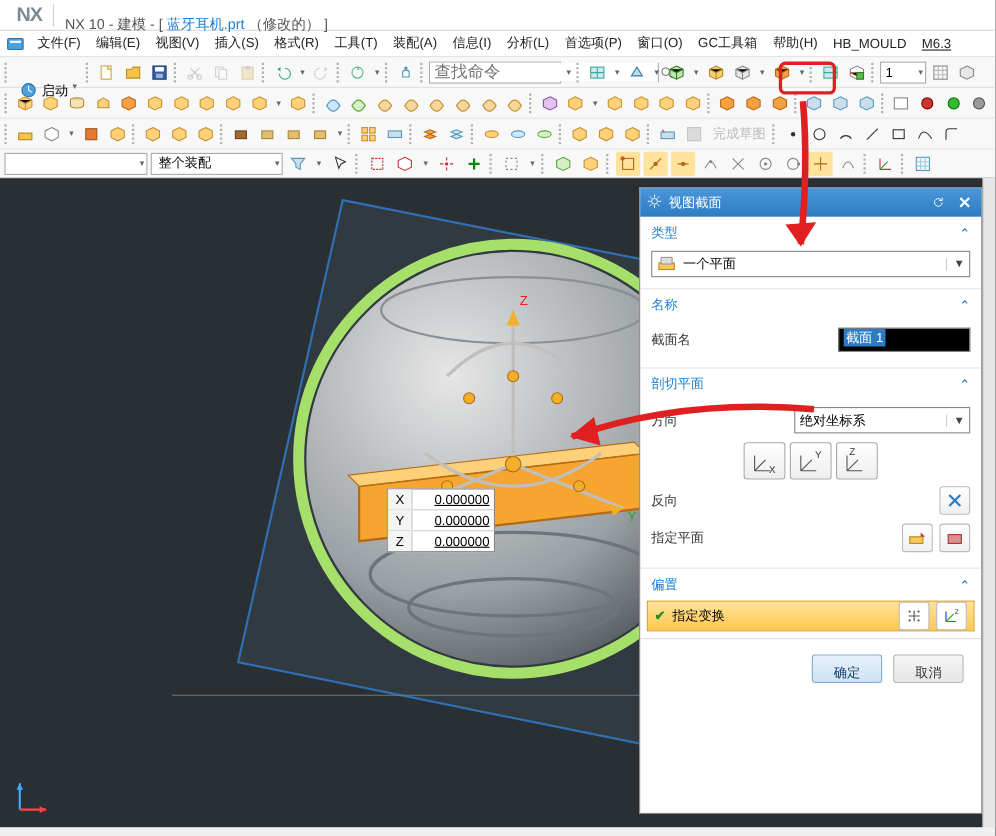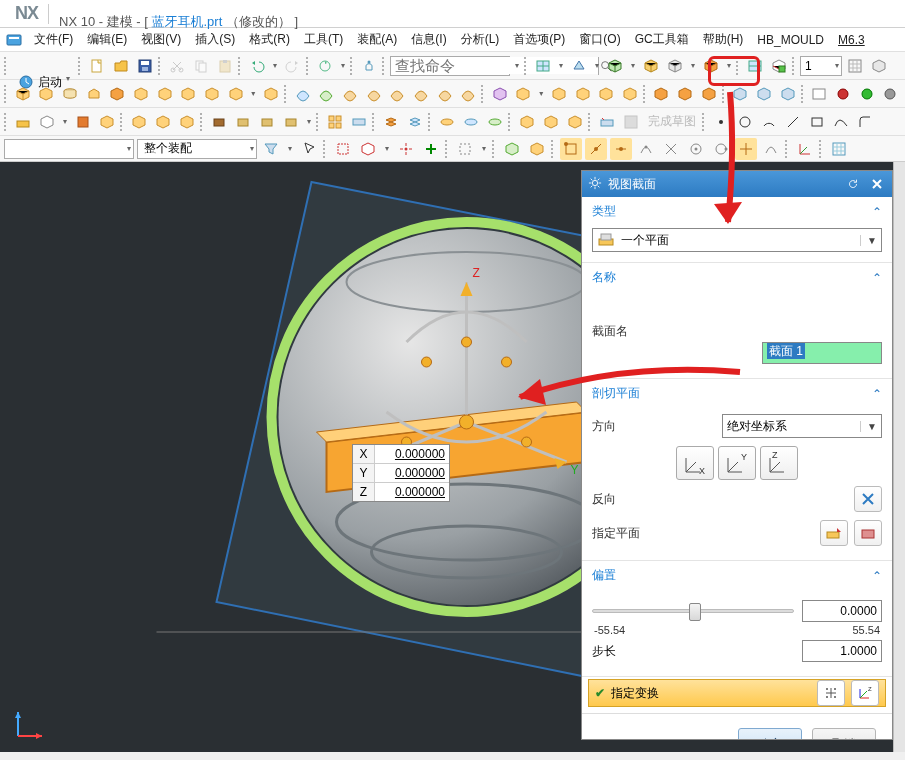--- a/index.html
+++ b/index.html
@@ -51,21 +51,21 @@
 .panel-header .hbtn { width: 18px; height: 18px; display:flex; align-items:center; justify-content:center; color:#fff; }
 .panel-body { height: calc(100% - 26px); overflow: auto; }
 .section-head { display: flex; align-items: center; justify-content: space-between; padding: 6px 10px 4px; color: #1b7fd5; }
 .section-head .chev { color: #2d7bc2; font-size: 12px; }
 .section-body { padding: 4px 10px 10px; border-bottom: 1px solid #e4e4e4; }
 .combo { height: 24px; border: 1px solid #888; background: #fff; display: flex; align-items: center; padding: 0 4px; gap: 6px; }
 .combo .dd { margin-left: auto; font-size: 10px; color: #444; border-left: 1px solid #ccc; padding-left: 6px; }
 .field-row { display: flex; align-items: center; gap: 8px; padding: 4px 0; }
 .field-row label { color: #333; width: 56px; }
 .text-input { height: 22px; border: 1px solid #888; background: #fff; padding: 0 4px; color: #333; }
-.text-input.selected { background: #86efac; margin-top: 44px; }
+.text-input.selected { background: #000000; }
 .text-input.selected span { background: #2d7bc2; color: #fff; padding: 1px 2px; }
 .axis-btns { display: flex; gap: 4px; justify-content: center; padding: 4px 0 2px; }
 .axis-btn { width: 38px; height: 34px; border: 1px solid #aaa; background: linear-gradient(#fff,#eee); display:flex; align-items:center; justify-content:center; border-radius:3px; }
 .icon-small-btn { width: 28px; height: 26px; border: 1px solid #bbb; background: linear-gradient(#fff,#f0f0f0); display:flex; align-items:center; justify-content:center; border-radius:3px; }
 .row-right { margin-left: auto; display: flex; gap: 6px; }
 .slider-row { display: flex; align-items: center; gap: 8px; padding: 8px 0 2px; }
 .slider-track { flex: 1; height: 4px; background: #dcdcdc; border: 1px solid #bbb; position: relative; border-radius: 2px; }
 .slider-thumb { position: absolute; top: -7px; left: 48%; width: 12px; height: 18px; background: linear-gradient(#f4f4f4,#d8d8d8); border: 1px solid #888; border-radius: 2px; }
 .num-field { width: 80px; height: 22px; border: 1px solid #888; background: #fff; text-align: right; padding: 0 4px; display:flex; align-items:center; justify-content:flex-end; }
 .range-labels { display: flex; justify-content: space-between; font-size: 11px; color: #333; padding: 0 2px; }
@@ -966,40 +966,20 @@
               </svg>
             </div>
         </div>
       </div>
     </div>
 
     <div class="section-head">
       <span>偏置</span>
       <span class="chev">⌃</span>
     </div>
-    <div class="section-body">
-      <div class="slider-row">
-        <div class="slider-track">
-          <div class="slider-thumb"></div>
-        </div>
-        <div class="num-field">
-            <span>0.0000</span>
-          </div>
-      </div>
-      <div class="range-labels">
-        <span>-55.54</span>
-        <span>55.54</span>
-      </div>
-      <div class="step-row">
-        <span>步长</span>
-        <div class="num-field">
-            <span>1.0000</span>
-          </div>
-      </div>
-    </div>
 
     <div class="transform-bar">
       <span style="color:#2a8a2a;font-weight:bold">✔</span>
       <span>指定变换</span>
       <div class="push">
         <div class="icon-small-btn" style="background:#fff">
             <svg width="16" height="16" viewBox="0 0 16 16">
               <path d="M8 3v10M3 8h10" stroke="#555"></path>
               <circle cx="4" cy="4" r="1" fill="#555"></circle>
               <circle cx="12" cy="4" r="1" fill="#555"></circle>

